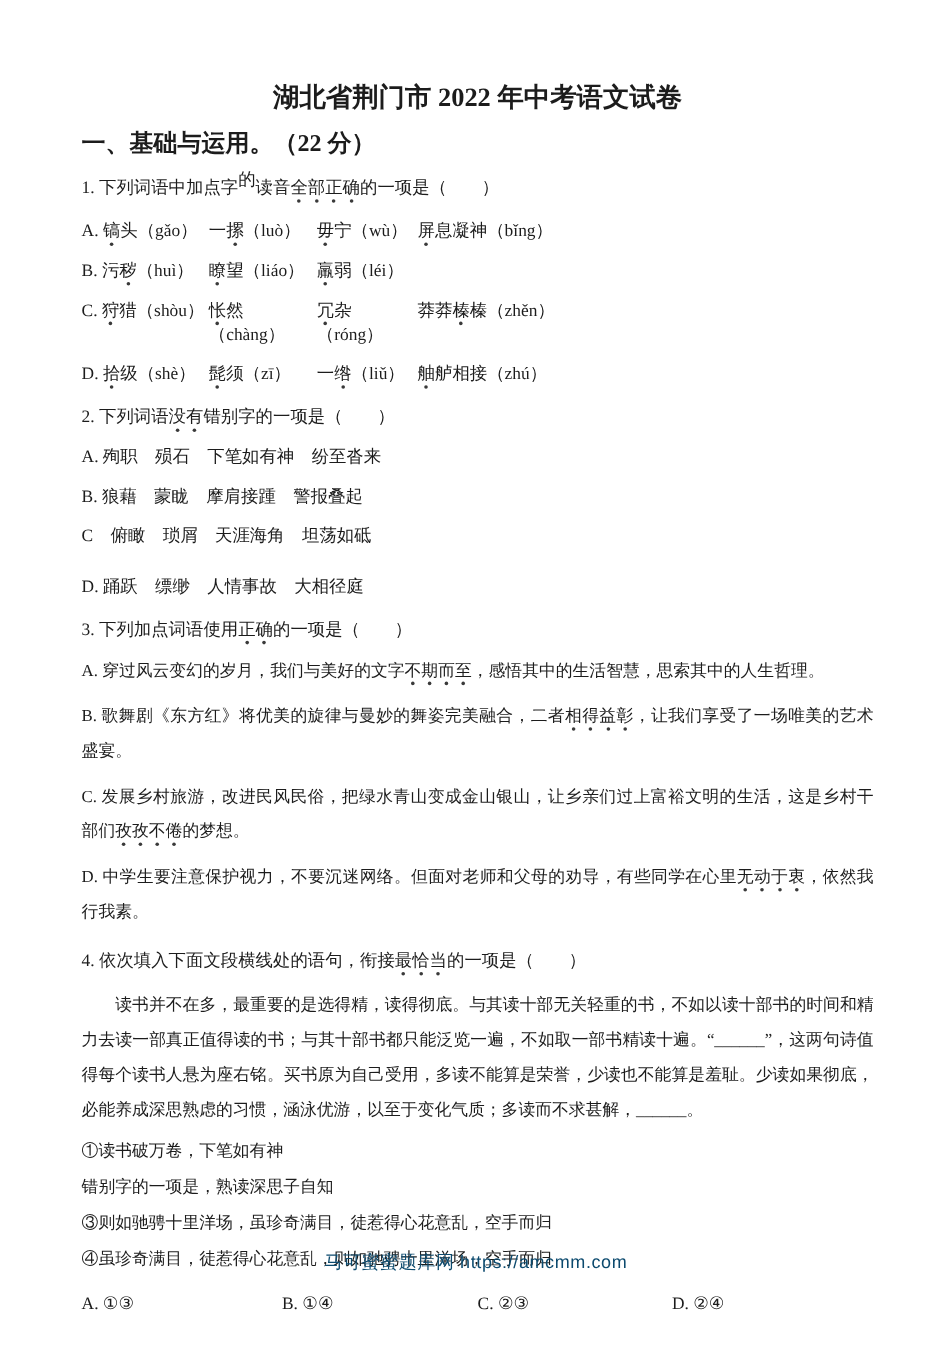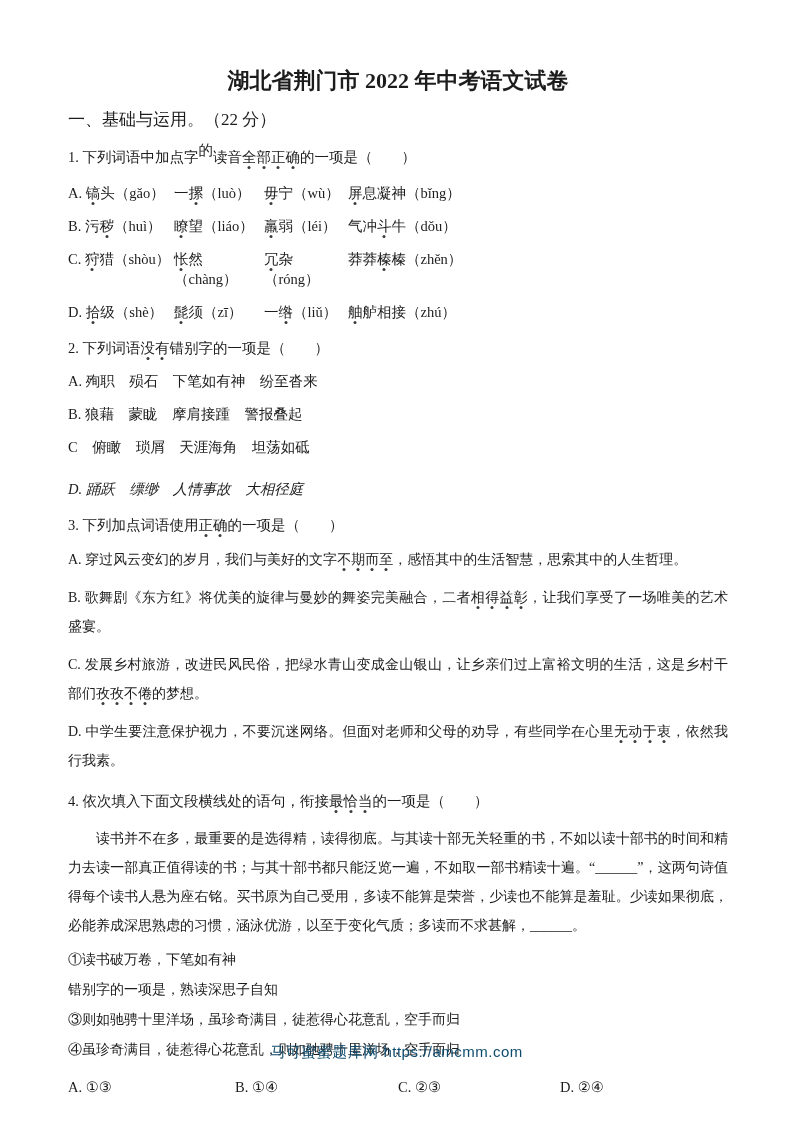--- a/index.html
+++ b/index.html
@@ -4,27 +4,27 @@
 <style>
   html,body{margin:0;padding:0;}
   body{
     width:793px;height:1122px;background:#ffffff;
     font-family:"Liberation Serif","DejaVu Serif",serif;
     color:#1c1c1c;
   }
   .page{position:relative;width:793px;height:1096px;overflow:hidden;box-sizing:border-box;
         padding:0 65px 0 68px;border-radius:30px;}
   .title{margin:66px 0 0 0;text-align:center;font-size:22px;font-weight:700;line-height:30px;}
-  .section-heading{margin:13px 0 0 0;font-size:17px;font-weight:400;line-height:22px;}
+  .section-heading{margin:13px 0 0 0;font-size:20px;font-weight:700;line-height:22px;}
   .stem{margin:15px 0 0 0;font-size:14.5px;line-height:22px;}
   .q1-grid{margin-top:15px;font-size:14.5px;}
   .q1-row{display:grid;grid-template-columns:106px 90px 84px auto;line-height:20px;margin-bottom:13px;}
   .q2-list{margin-top:12px;font-size:14.5px;}
   .q2-row{line-height:20px;margin-bottom:13px;}
-  .q2-row.gap{margin-top:22px;font-style:italic;}
+  .q2-row.gap{margin-top:22px;}
   .para{margin:9px 0 0 0;font-size:14px;line-height:29px;text-align:justify;}
   .passage{margin:12px 0 0 0;font-size:14px;line-height:29px;text-align:justify;
            text-indent:2em;}
   .q4-item{margin:10px 0 0 0;font-size:14px;line-height:20px;}
   .q4-item:first-of-type{margin-top:13px;}
   .answers{display:grid;grid-template-columns:167px 163px 162px auto;margin-top:17px;
            font-size:14.5px;line-height:20px;}
   .footer{position:absolute;left:0;right:0;bottom:34px;text-align:center;
           font-family:"Liberation Sans","DejaVu Sans",sans-serif;
           font-size:15px;color:#0c4a6e;letter-spacing:0.5px;}
@@ -50,21 +50,20 @@
       <div class="q1-row">
         <span>A. <span class="ed">镐</span>头（gǎo）</span>
         <span>一<span class="ed">摞</span>（luò）</span>
         <span><span class="ed">毋</span>宁（wù）</span>
         <span><span class="ed">屏</span>息凝神（bǐng）</span>
       </div>
       <div class="q1-row">
         <span>B. 污<span class="ed">秽</span>（huì）</span>
         <span><span class="ed">瞭</span>望（liáo）</span>
         <span><span class="ed">羸</span>弱（léi）</span>
-        <span>气冲<span class="ed">斗</span>牛（dǒu）</span>
       </div>
       <div class="q1-row">
         <span>C. <span class="ed">狩</span>猎（shòu）</span>
         <span><span class="ed">怅</span>然（chàng）</span>
         <span><span class="ed">冗</span>杂（róng）</span>
         <span>莽莽<span class="ed">榛</span>榛（zhěn）</span>
       </div>
       <div class="q1-row">
         <span>D. <span class="ed">拾</span>级（shè）</span>
         <span><span class="ed">髭</span>须（zī）</span>

